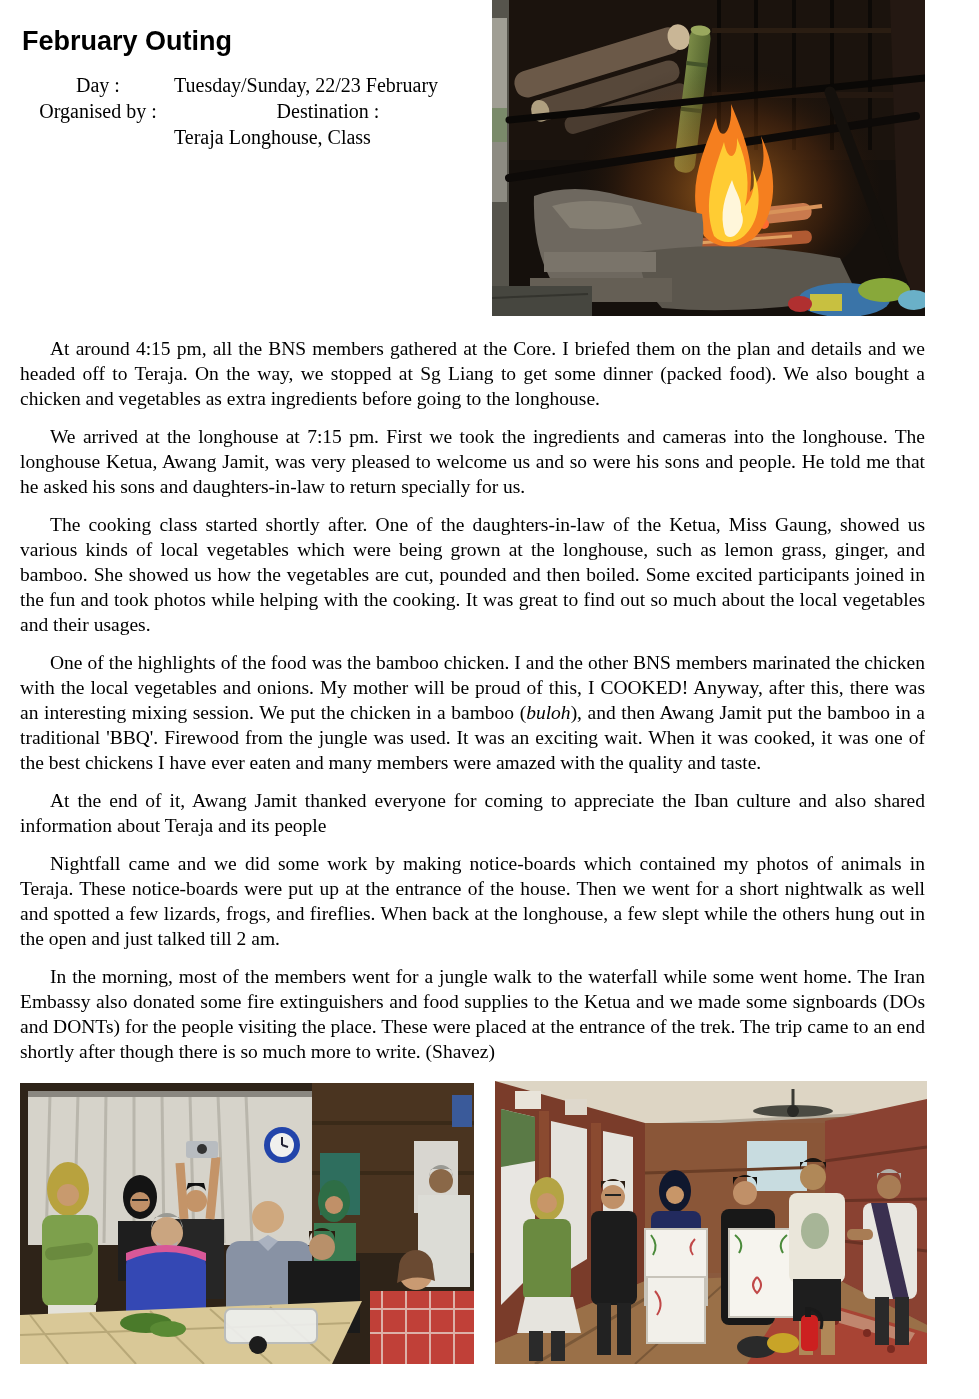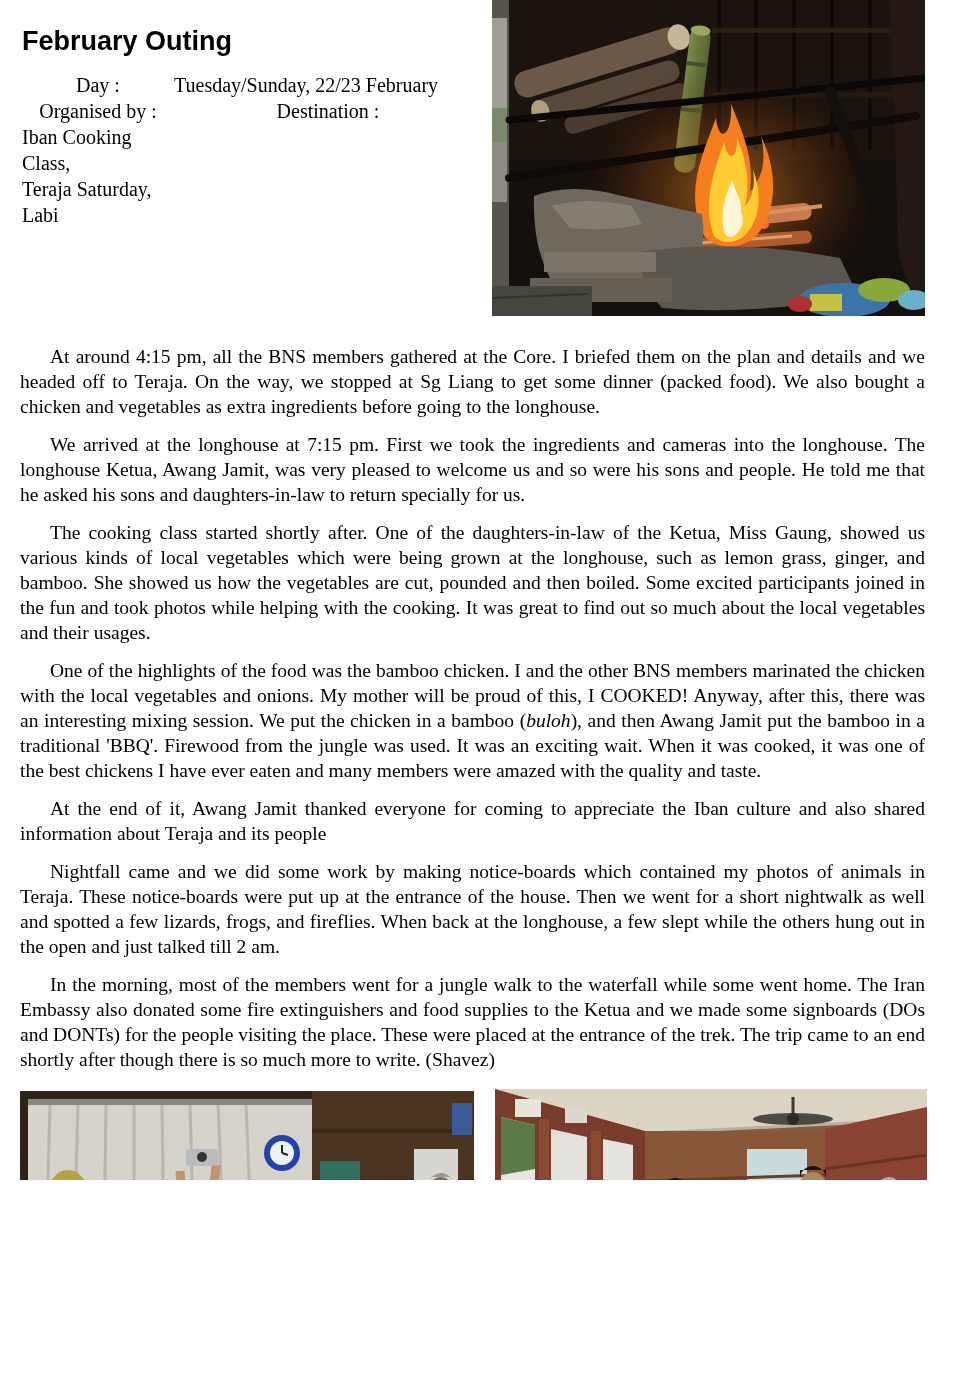--- a/index.html
+++ b/index.html
@@ -1,28 +1,28 @@
 <!DOCTYPE html>
 <html><head>
 <meta charset="utf-8">
 <style>
   html,body{margin:0;padding:0;background:#ffffff;}
-  .page{position:relative;width:979px;height:1180px;background:#fff;overflow:hidden;
+  .page{position:relative;width:979px;height:1399px;background:#fff;overflow:hidden;
         font-family:"Liberation Serif", serif;color:#000;}
   
   .top-section{display:flex;align-items:flex-start;}
   .left-col{margin-left:20px;width:462px;padding-top:26px;box-sizing:border-box;margin-right:10px;}
   .page-title{font-family:"Liberation Sans", sans-serif;font-weight:bold;font-size:27px;
               line-height:30px;margin:0 0 16px 2px;}
   .info-grid{display:grid;grid-template-columns:152px 1fr;font-size:20px;line-height:26px;margin:0 0 24px 2px;}
   .info-label{white-space:nowrap;text-align:center;}
   .body-par{font-size:19.5px;line-height:25px;text-align:justify;margin:0 0 13px 0;}
   .intro-par{text-indent:0;margin:0;}
   .indent{text-indent:30px;}
-  .full-text{margin:28px 20px 0 20px;width:905px;}
+  .full-text{margin:20px 20px 0 20px;width:905px;}
   .photo{margin:0;padding:0;line-height:0;}
   .photo svg{display:block;}
   .fire-photo{width:433px;height:316px;flex:none;}
   .photos-row{display:flex;gap:21px;margin:19px 20px 0 20px;}
   .photo-left{width:454px;height:281px;}
   .photo-right{width:432px;height:283px;margin-top:-2px;}
   .ital{font-style:italic;}
 </style>
 </head>
 <body>
@@ -31,23 +31,22 @@
 
   <div class="top-section">
     <div class="left-col">
       <h1 class="page-title">February Outing</h1>
 
       <div class="info-grid">
         <span class="info-label">Day :</span>
         <span class="info-value">Tuesday/Sunday, 22/23 February</span>
         <span class="info-label">Organised by  :</span>
         <span class="info-label">Destination :</span>
-        <span class="info-value">Iban Cooking Class,</span>
         <span class="info-label"></span>
-        <span class="info-value">Teraja Saturday, Labi</span>
+        <span class="info-value">Teraja Longhouse, Class</span>
       </div>
 
     </div>
 
     <figure class="photo fire-photo">
       <svg width="433" height="316" viewBox="0 0 433 316">
         <defs>
           <radialGradient id="glow" cx="50%" cy="55%" r="55%">
             <stop offset="0%" stop-color="#ff9a2a" stop-opacity="0.55"></stop>
             <stop offset="60%" stop-color="#a04a10" stop-opacity="0.22"></stop>

